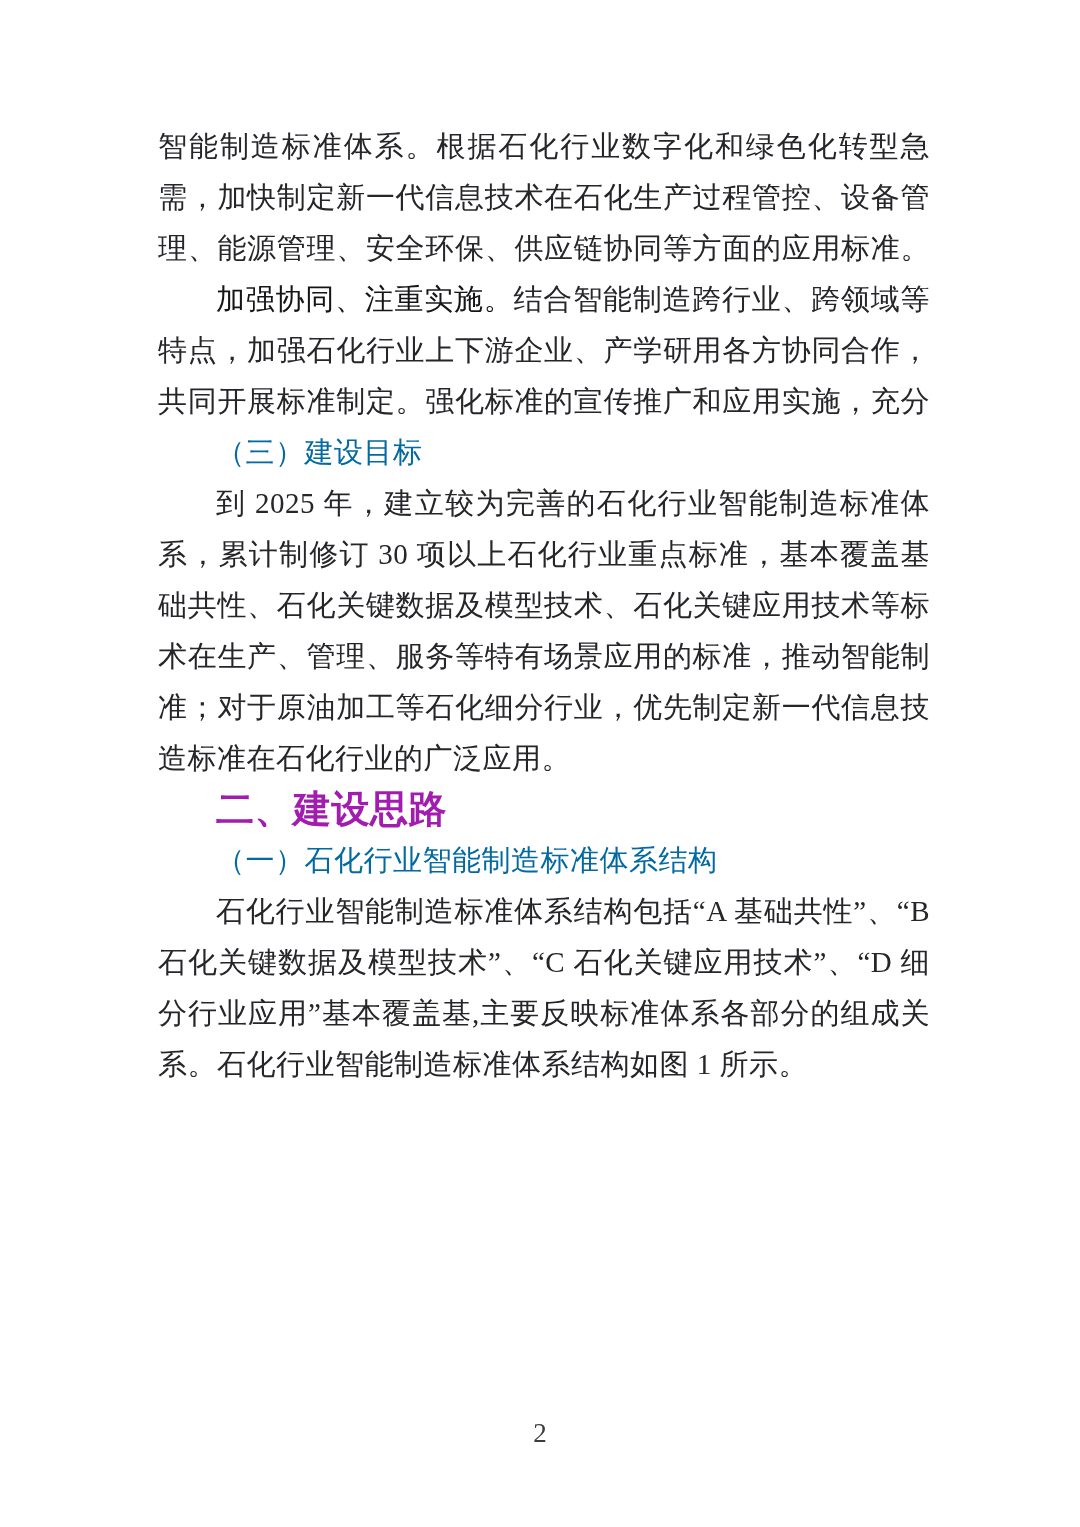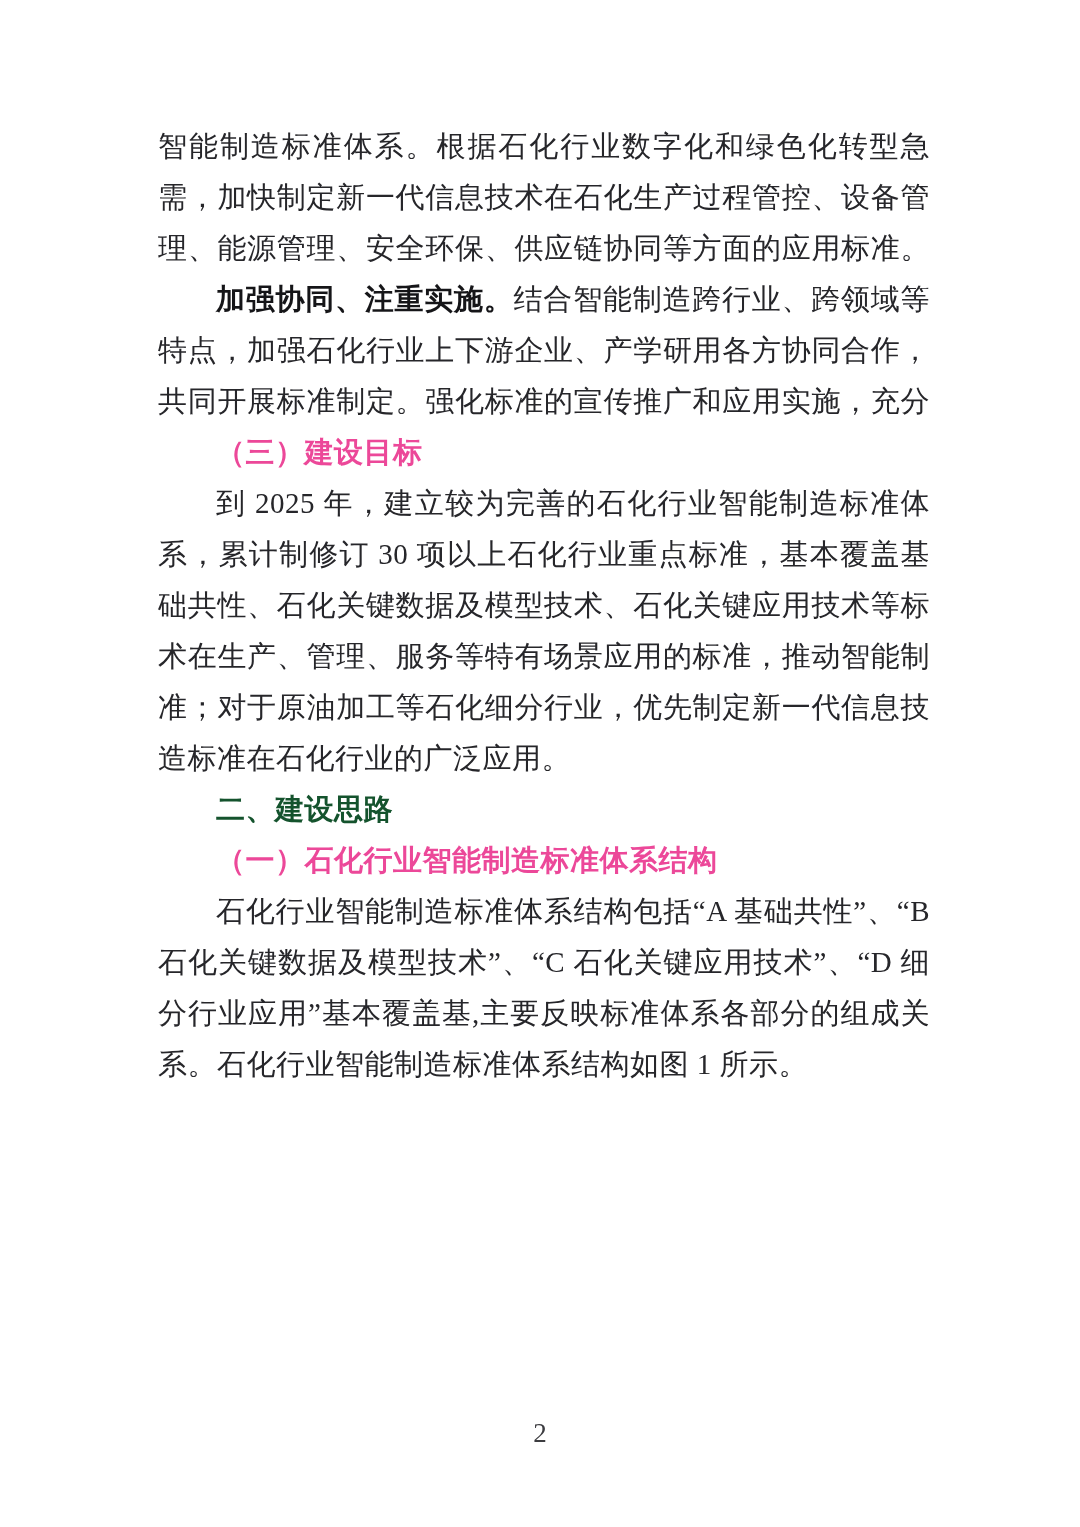--- a/index.html
+++ b/index.html
@@ -29,35 +29,35 @@
   
   .fill {
     text-align: justify;
     text-align-last: justify;
     text-justify: inter-ideograph;
   }
   
   .indent { text-indent: 58px; }
   
   .lead {
-    font-weight: 700;
+    font-weight: 400;
     font-family: "Liberation Sans", "DejaVu Sans", sans-serif;
     color: #151518;
   }
   
   .h-kai {
-    font-weight: 700;
-    color: #ec4899;
+    font-weight: 400;
+    color: #0369a1;
   }
   
   .h-hei {
     font-family: "Liberation Sans", "DejaVu Sans", sans-serif;
     font-weight: 700;
-    font-size: 29px;
-    color: #14532d;
+    font-size: 38px;
+    color: #a21caf;
   }
   .page-number {
     position: absolute;
     top: 1418px;
     left: 0;
     width: 100%;
     text-align: center;
     font-size: 27px;
     color: #3c3c40;
     letter-spacing: 0;

